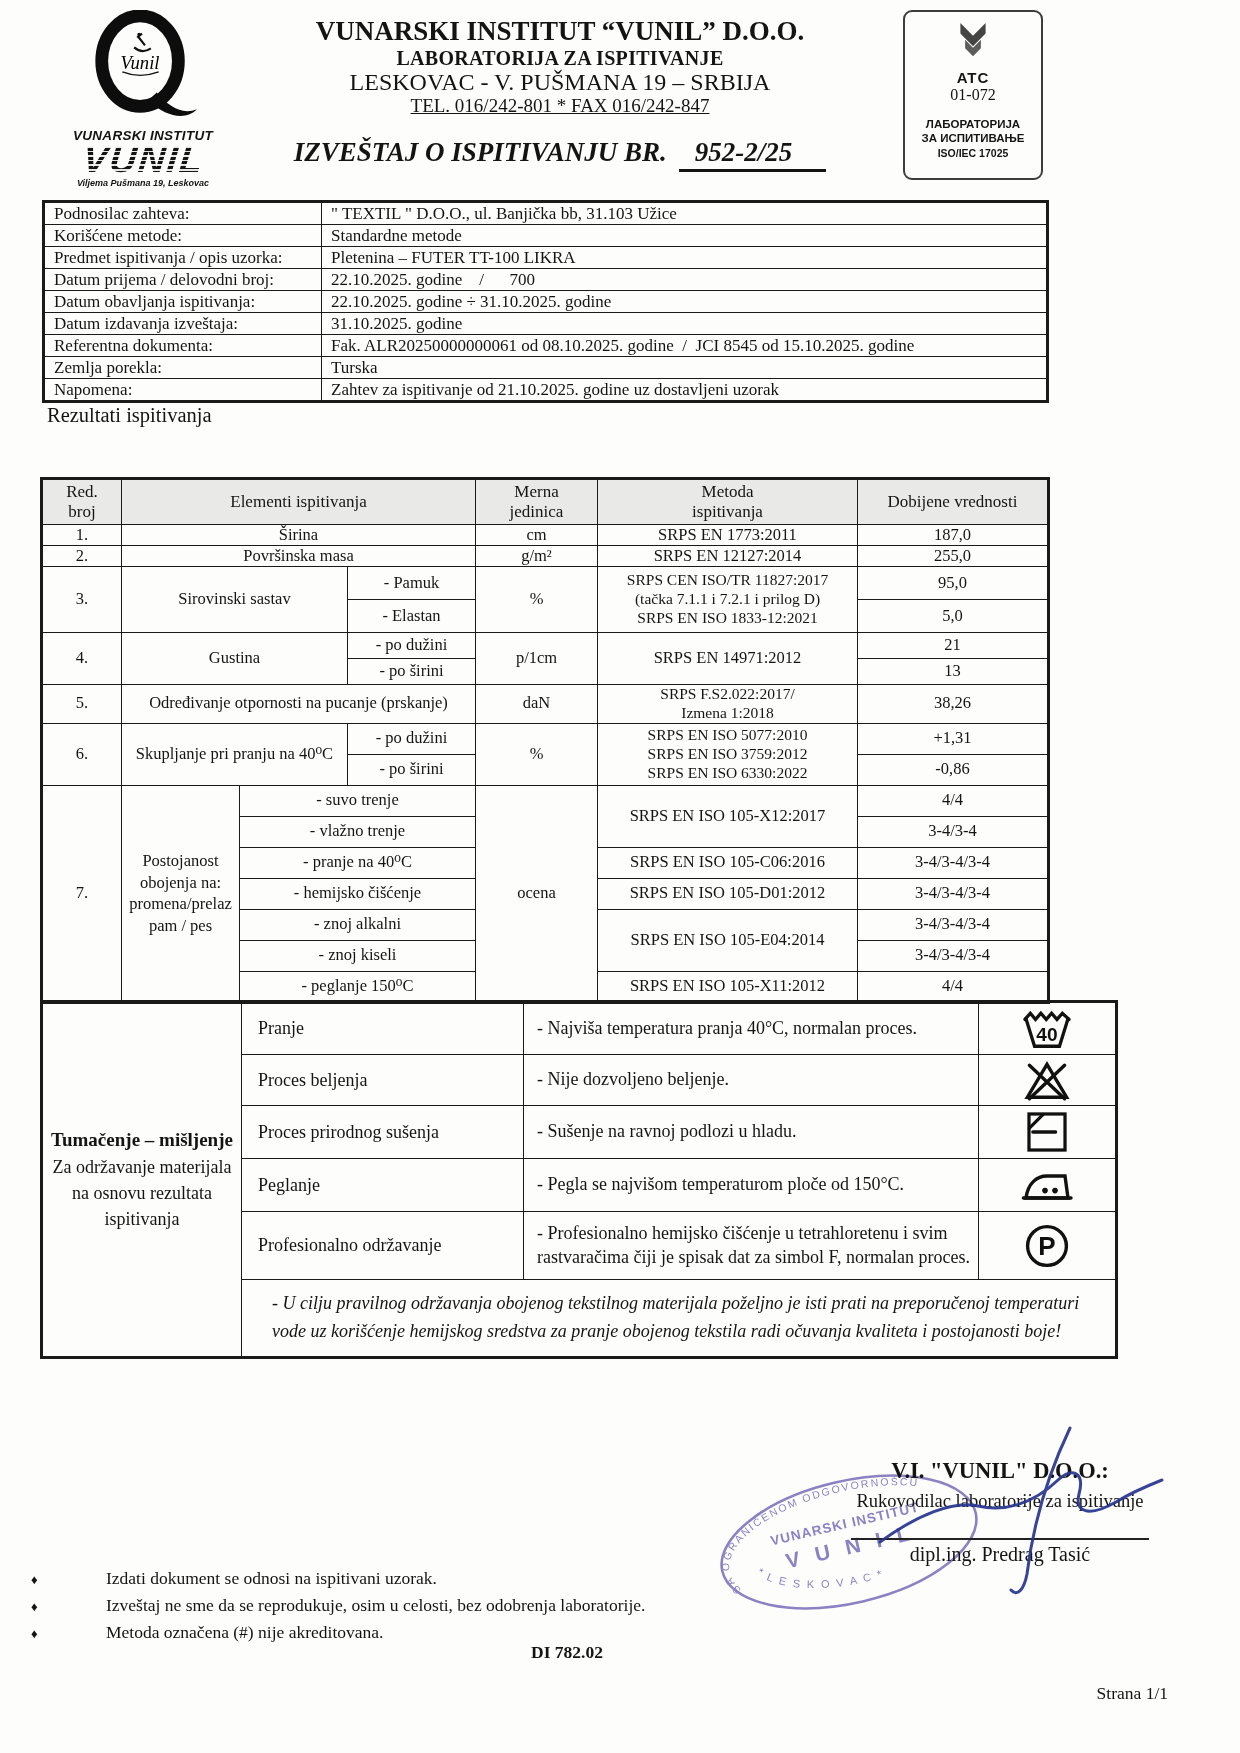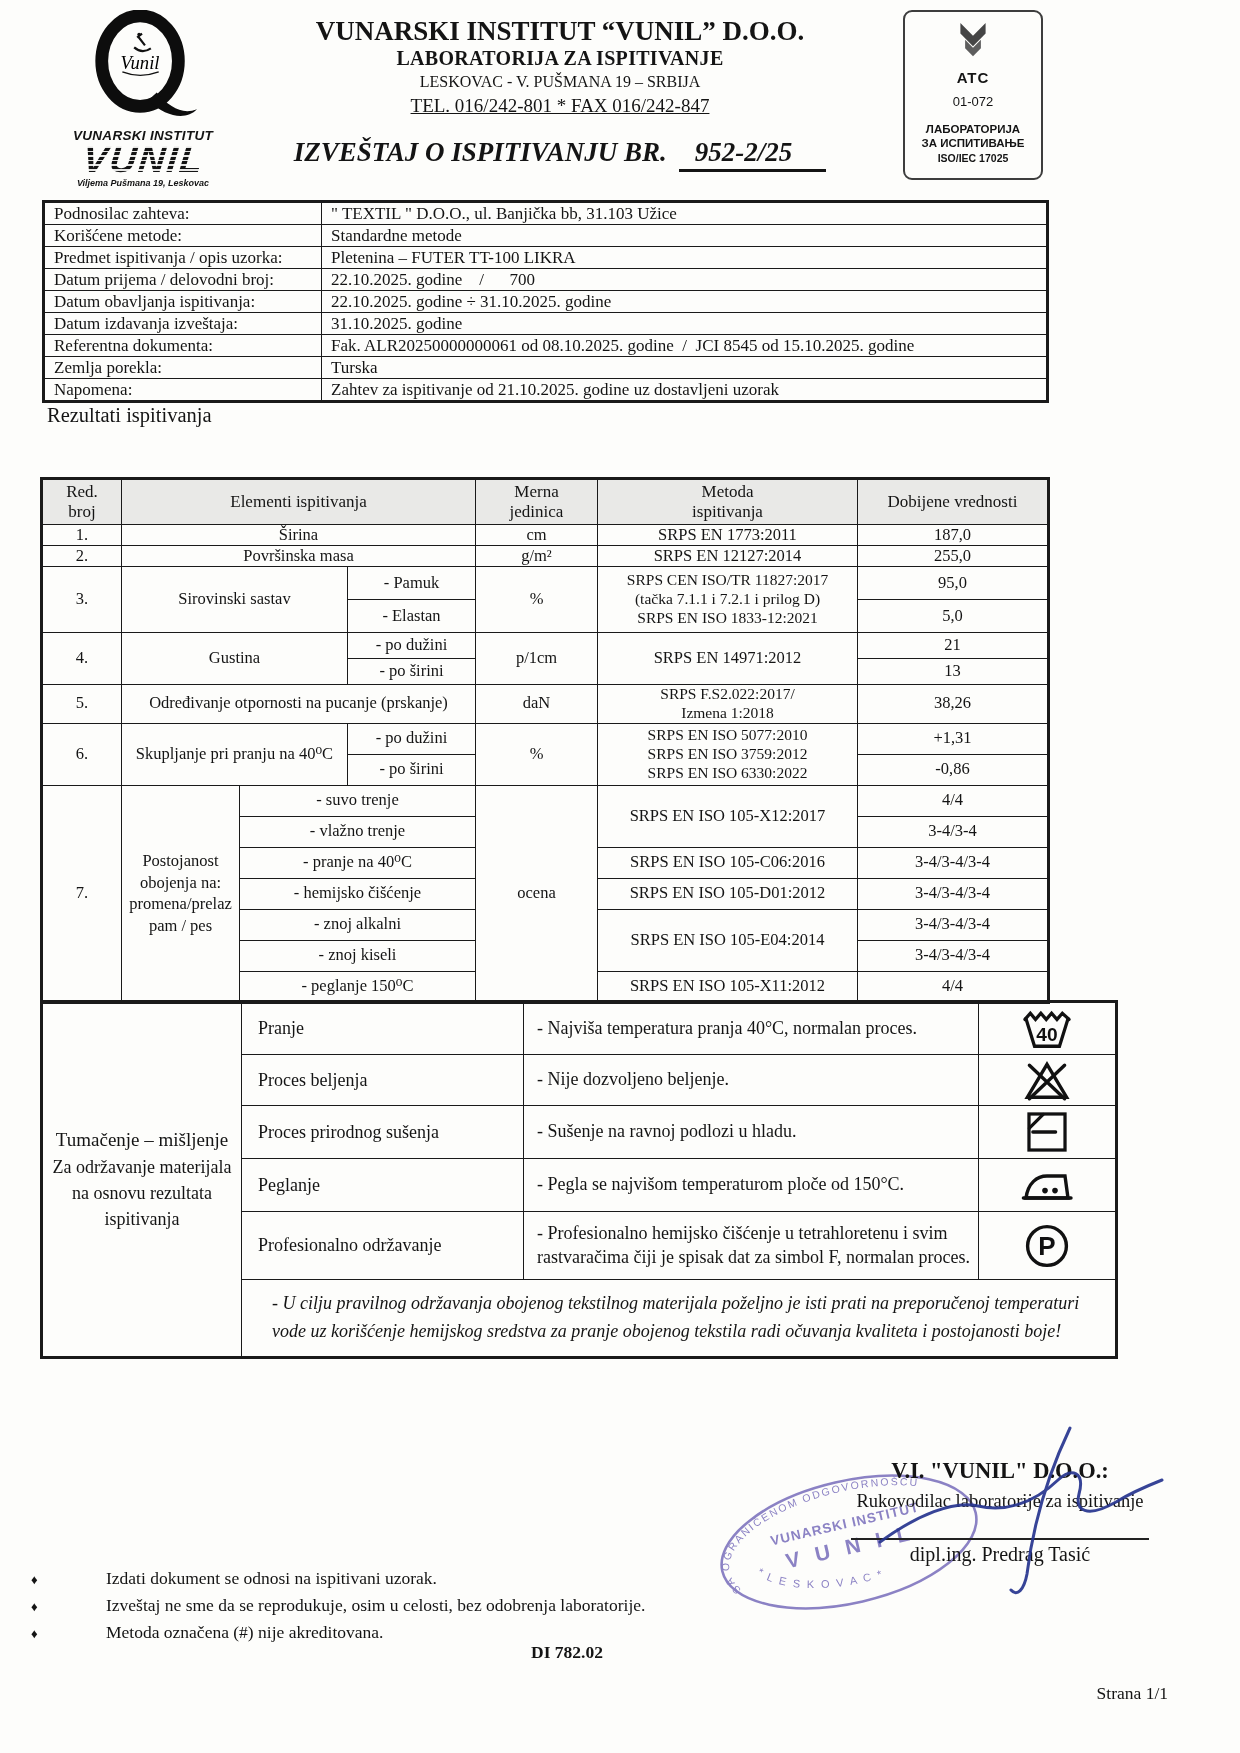--- a/index.html
+++ b/index.html
@@ -11,29 +11,29 @@
   .vi-small{font:italic 700 13.5px "Liberation Sans","DejaVu Sans",sans-serif;margin-top:2px;letter-spacing:.3px;}
   .vunil-logo{position:relative;display:inline-block;font:italic 900 37px "Liberation Sans","DejaVu Sans",sans-serif;
               letter-spacing:2px;line-height:34px;transform:skewX(-6deg);}
   .vunil-logo::after{content:"";position:absolute;inset:0;
         background:repeating-linear-gradient(180deg,transparent 0 3px,rgba(253,253,251,.9) 3px 4.6px);}
   .vi-addr{font:italic 700 9px "Liberation Sans","DejaVu Sans",sans-serif;margin-top:1px;}
 
   .header-center{position:absolute;left:250px;top:16px;width:620px;text-align:center;}
   .org-name{font-size:27px;font-weight:bold;line-height:30px;}
   .lab-name{font-size:20px;font-weight:bold;line-height:24px;letter-spacing:.3px;}
-  .addr-line{font-size:16px;line-height:24px;}
+  .addr-line{font-size:24px;line-height:24px;}
   .tel-line{font-size:19px;line-height:24px;text-decoration:underline;}
   .report-line{margin-top:19px;font-size:27px;font-weight:bold;font-style:italic;white-space:nowrap;}
   .report-no{display:inline-block;border-bottom:3px solid #141414;padding:0 34px 1px 16px;margin-left:12px;}
 
   .atc-box{position:absolute;left:903px;top:10px;width:136px;height:166px;border:2px solid #3d3d3d;
            border-radius:9px;text-align:center;font-family:"Liberation Sans","DejaVu Sans",sans-serif;}
   .atc-name{font-size:15px;font-weight:bold;letter-spacing:1px;margin-top:1px;}
-  .atc-no{font-size:13px;margin-top:8px;}
+  .atc-no{font-size:16px;margin-top:0;font-family:Liberation Serif, serif;}
   .atc-lab{font-size:11.5px;font-weight:bold;line-height:13.5px;margin-top:14px;}
   .atc-iso{font-size:10.5px;font-weight:bold;margin-top:2px;}
 
   
   table{border-collapse:collapse;table-layout:fixed;}
   .info{position:absolute;left:42px;top:200px;width:1004px;border:3px solid #1a1a1a;}
   .info td{border:1.5px solid #1a1a1a;font-size:17px;height:21px;line-height:19px;padding:0 9px;white-space:pre-wrap;overflow:hidden;margin-top:9px;}
 
   .results-title{position:absolute;left:47px;top:404px;font-size:20.5px;font-family:Liberation Serif, serif;}
 
@@ -43,21 +43,21 @@
   .res thead th{background:#e9e9e7;font-weight:normal;font-size:17px;height:44px;}
   .stack{word-spacing:600px;}
   .tl{text-align:left;padding-left:13px;}
   .tl2{text-align:left;padding-left:10px;}
   .mlines div{line-height:1.22;font-size:15.5px;}
   .name7 div{line-height:1.3;}
 
   .care{position:absolute;left:40px;top:1000px;width:1075px;border:3px solid #1a1a1a;}
   .care td{border:1.6px solid #1a1a1a;font-size:18px;vertical-align:middle;overflow:hidden;}
   .care-left{text-align:center;line-height:1.45;}
-  .care-left .cl-title{font-weight:normal;font-size:19px;}
+  .care-left .cl-title{font-weight:bold;font-size:19px;}
   .cat{padding-left:16px;}
   .desc{padding-left:13px;padding-right:6px;line-height:1.3;}
   .symc{text-align:center;}
   .note-cell{font-style:italic;font-size:17.5px;line-height:1.55;padding:10px 28px 10px 30px;}
 
   
   .sym{display:inline-block;vertical-align:middle;}
   .sym path,.sym rect,.sym circle,.sym polyline{stroke:#111;stroke-width:1.7;fill:none;stroke-linecap:round;}
   .sym .dot{fill:#111;stroke:none;}
   .sym text{fill:#111;stroke:none;font-family:"Liberation Sans","DejaVu Sans",sans-serif;}

